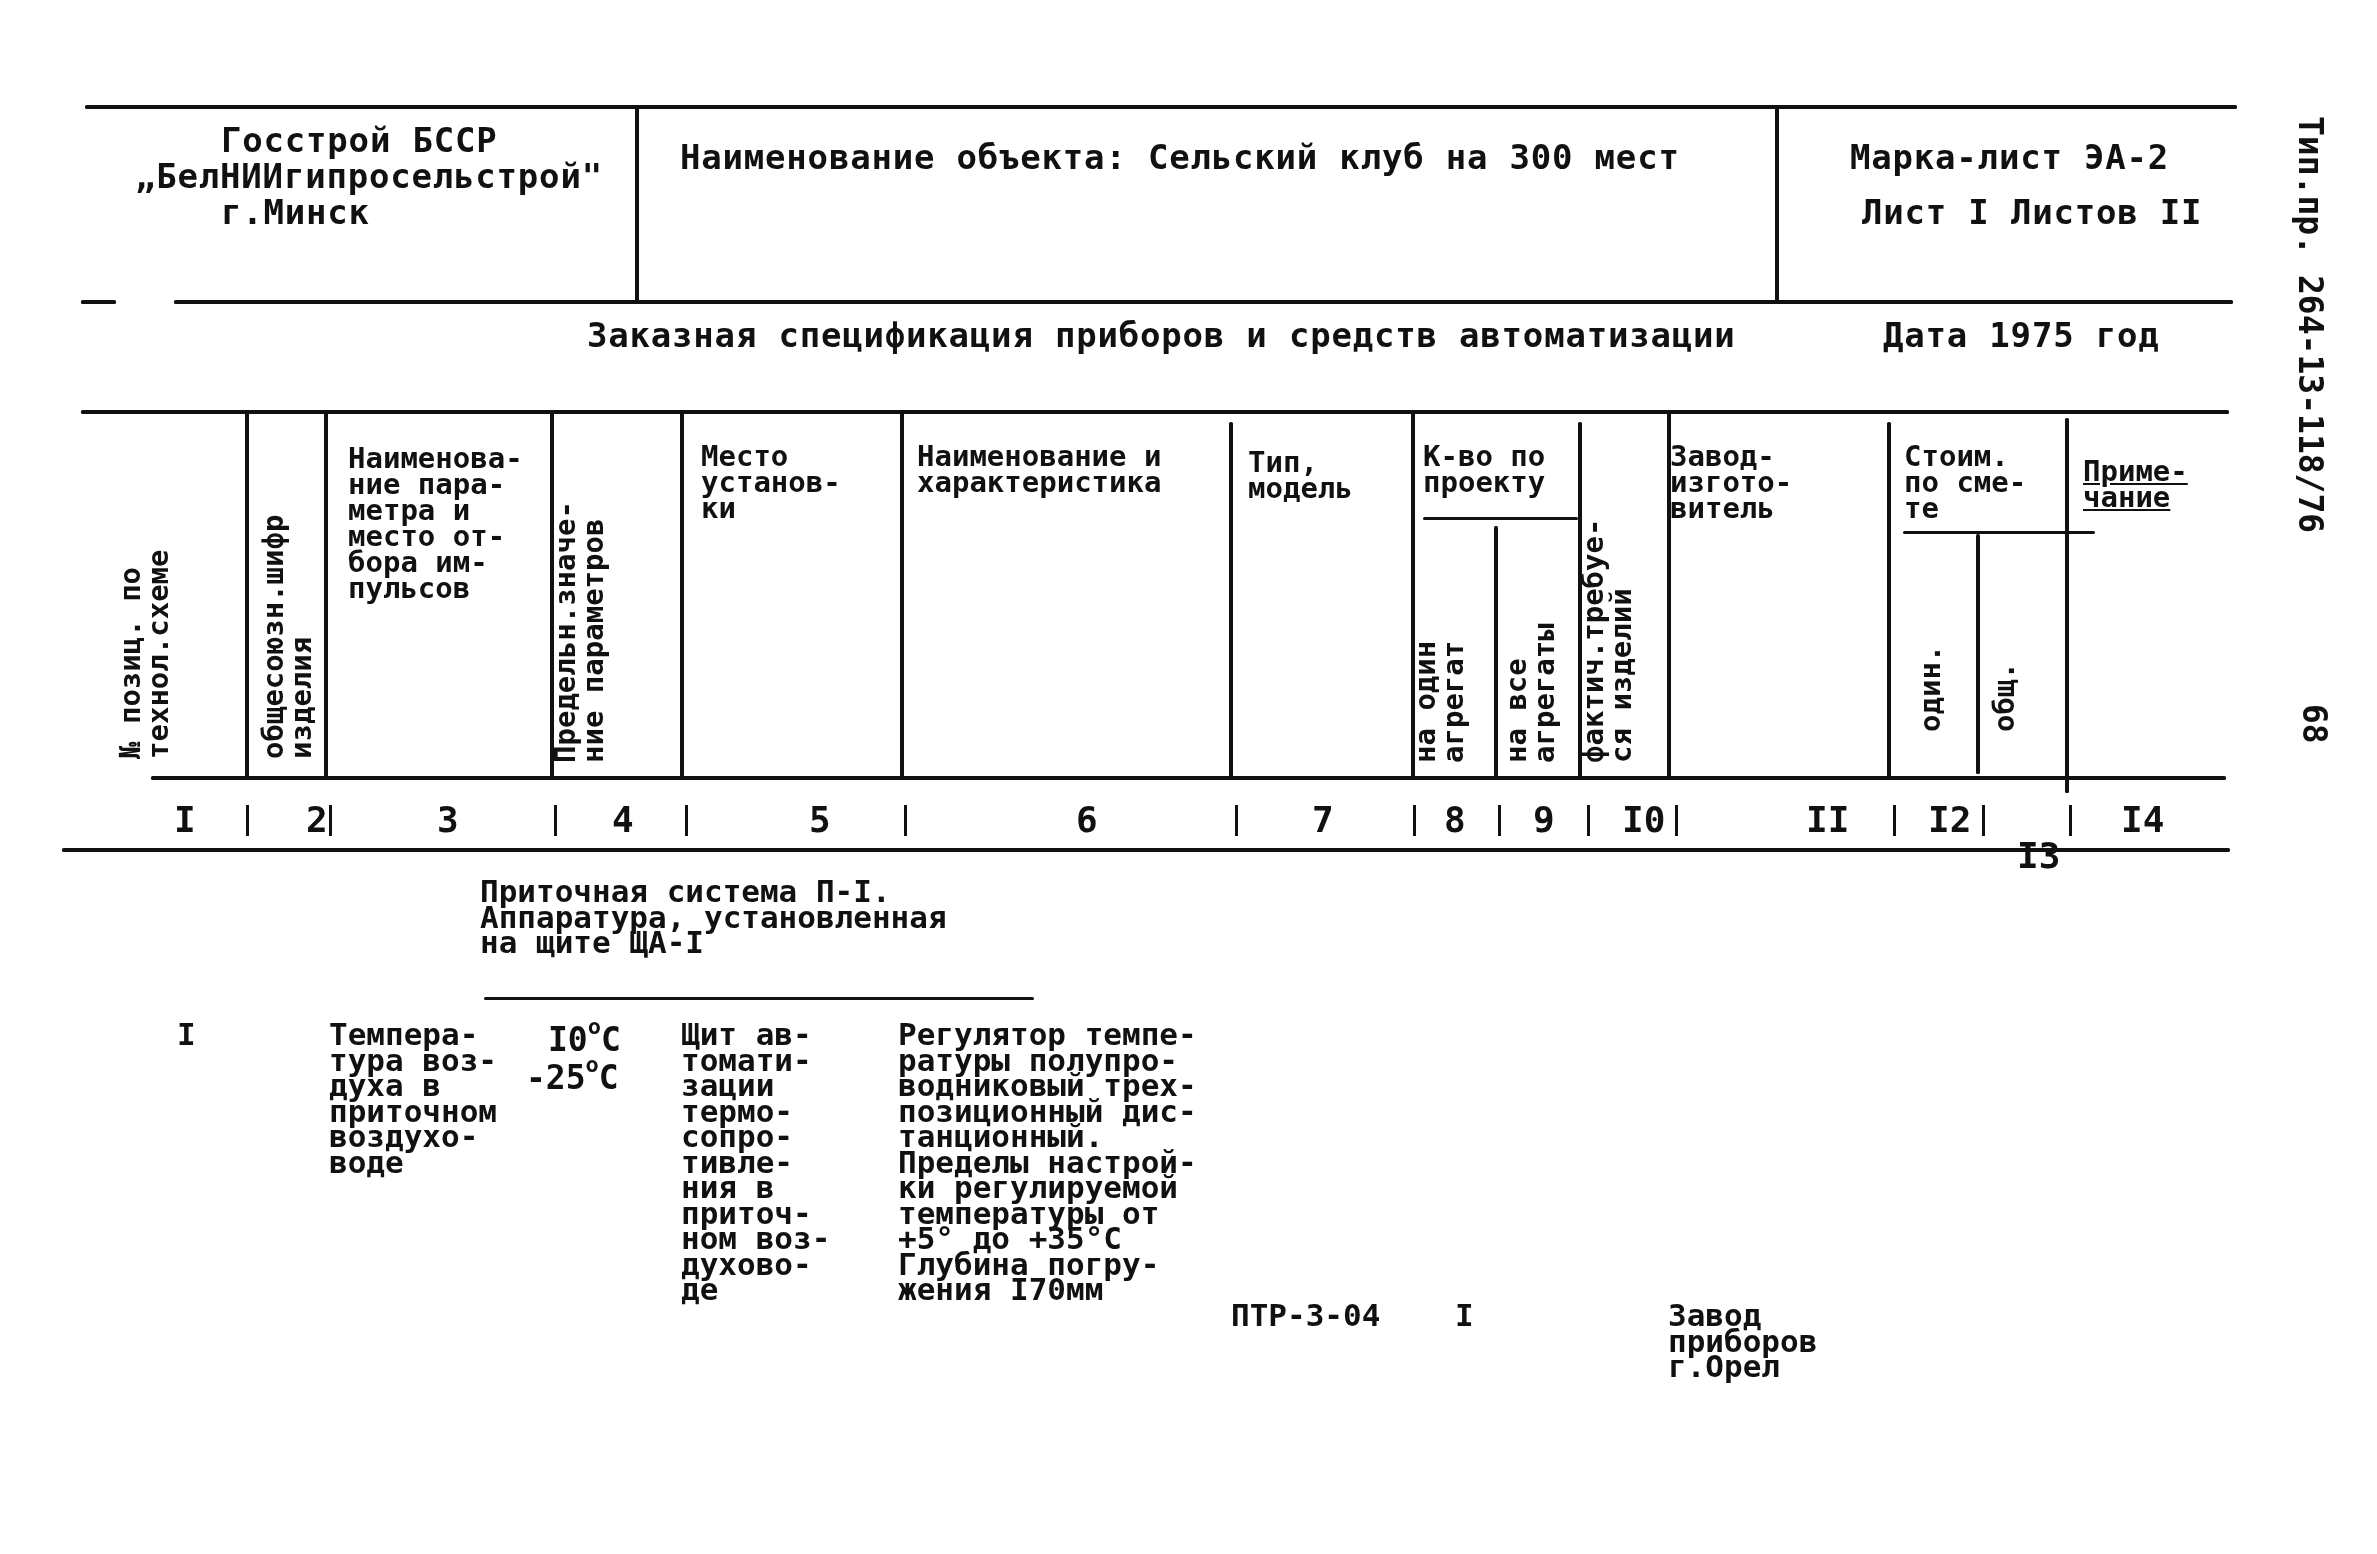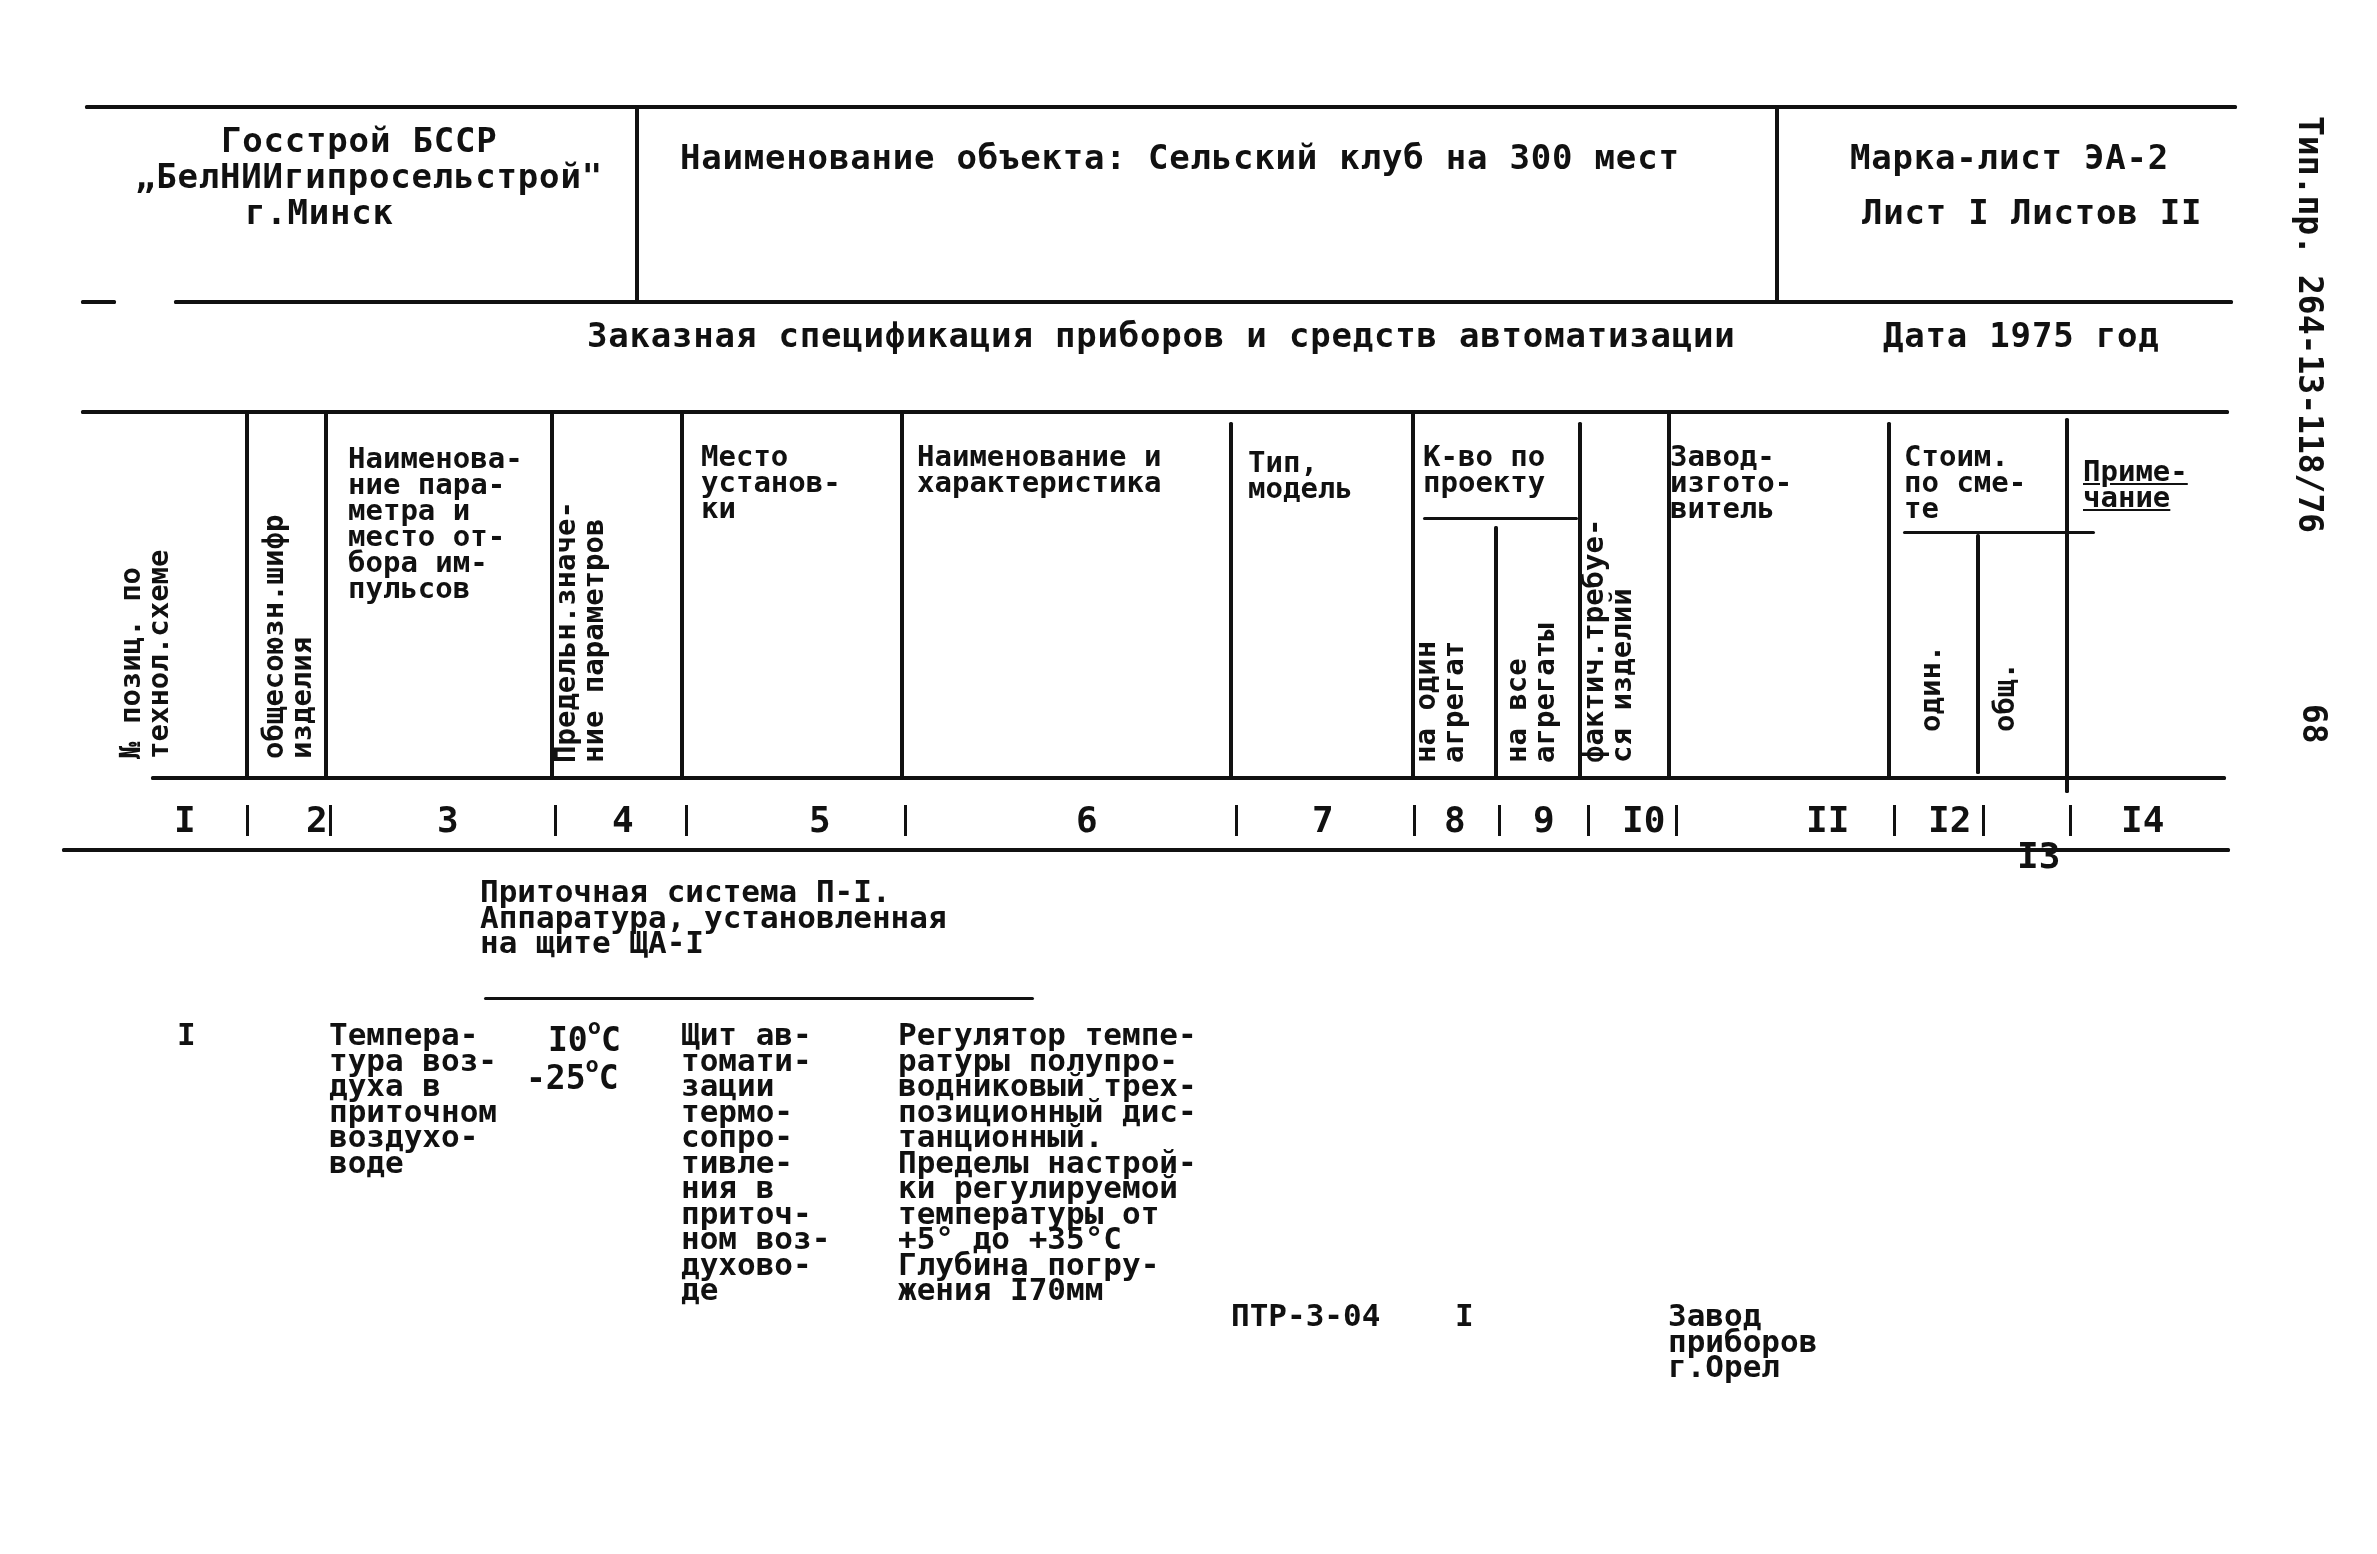--- a/index.html
+++ b/index.html
@@ -21,21 +21,21 @@
 <body>
 
 <div class="hl" style="left:85px;top:105px;width:2152px;"></div>
 <div class="hl" style="left:174px;top:300px;width:2059px;"></div>
 <div class="hl" style="left:81px;top:300px;width:35px;"></div>
 <div class="vl" style="left:635px;top:106px;height:196px;"></div>
 <div class="vl" style="left:1775px;top:106px;height:196px;"></div>
 
 <div class="t" style="left:221px;top:122px;">Госстрой БССР</div>
 <div class="t" style="left:135px;top:158px;">„БелНИИгипросельстрой"</div>
-<div class="t" style="left:221px;top:194px;margin-left:24px;">г.Минск</div>
+<div class="t" style="left:221px;top:194px;">г.Минск</div>
 
 <div class="t" style="left:680px;top:139px;">Наименование объекта: Сельский клуб на 300 мест</div>
 <div class="t" style="left:1850px;top:139px;">Марка-лист ЭА-2</div>
 <div class="t" style="left:1862px;top:194px;">Лист I Листов II</div>
 
 <div class="t" style="left:587px;top:317px;">Заказная спецификация приборов и средств автоматизации</div>
 <div class="t" style="left:1883px;top:317px;">Дата 1975 год</div>
 
 <div class="rot90" style="left:2326px;top:116px;">Тип.пр. 264-13-118/76</div>
 <div class="rot90" style="left:2330px;top:704px;">68</div>

